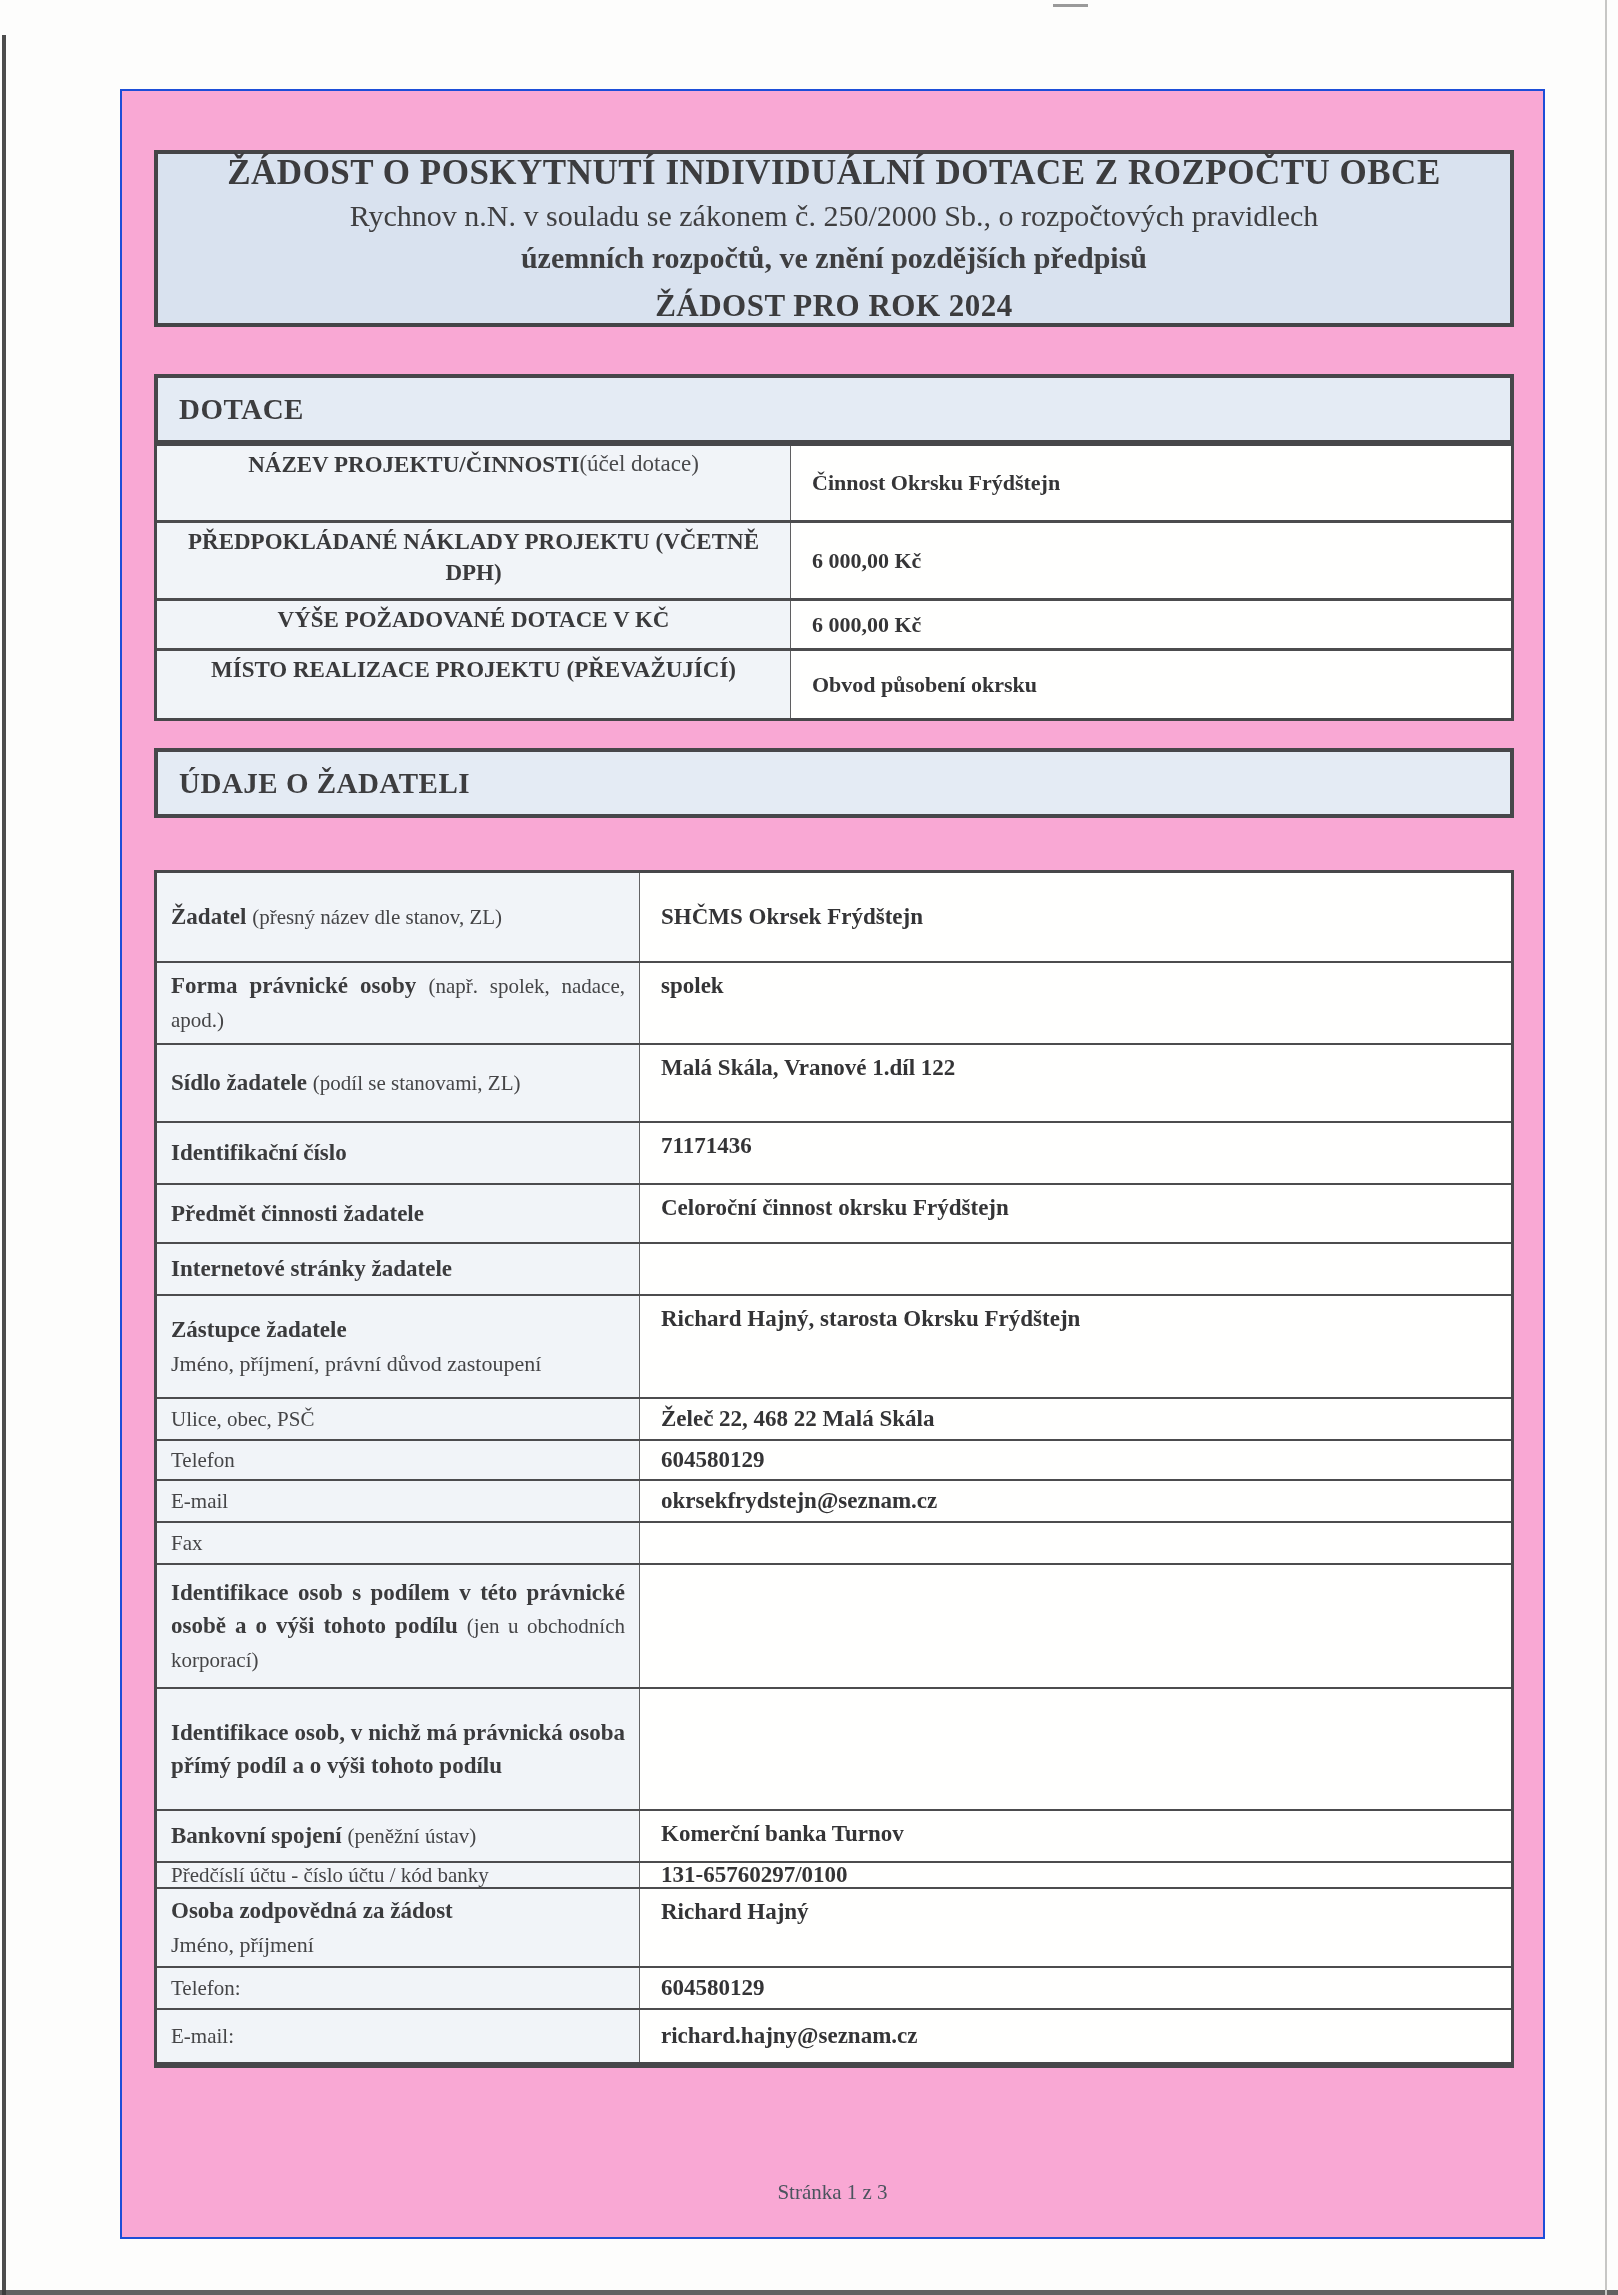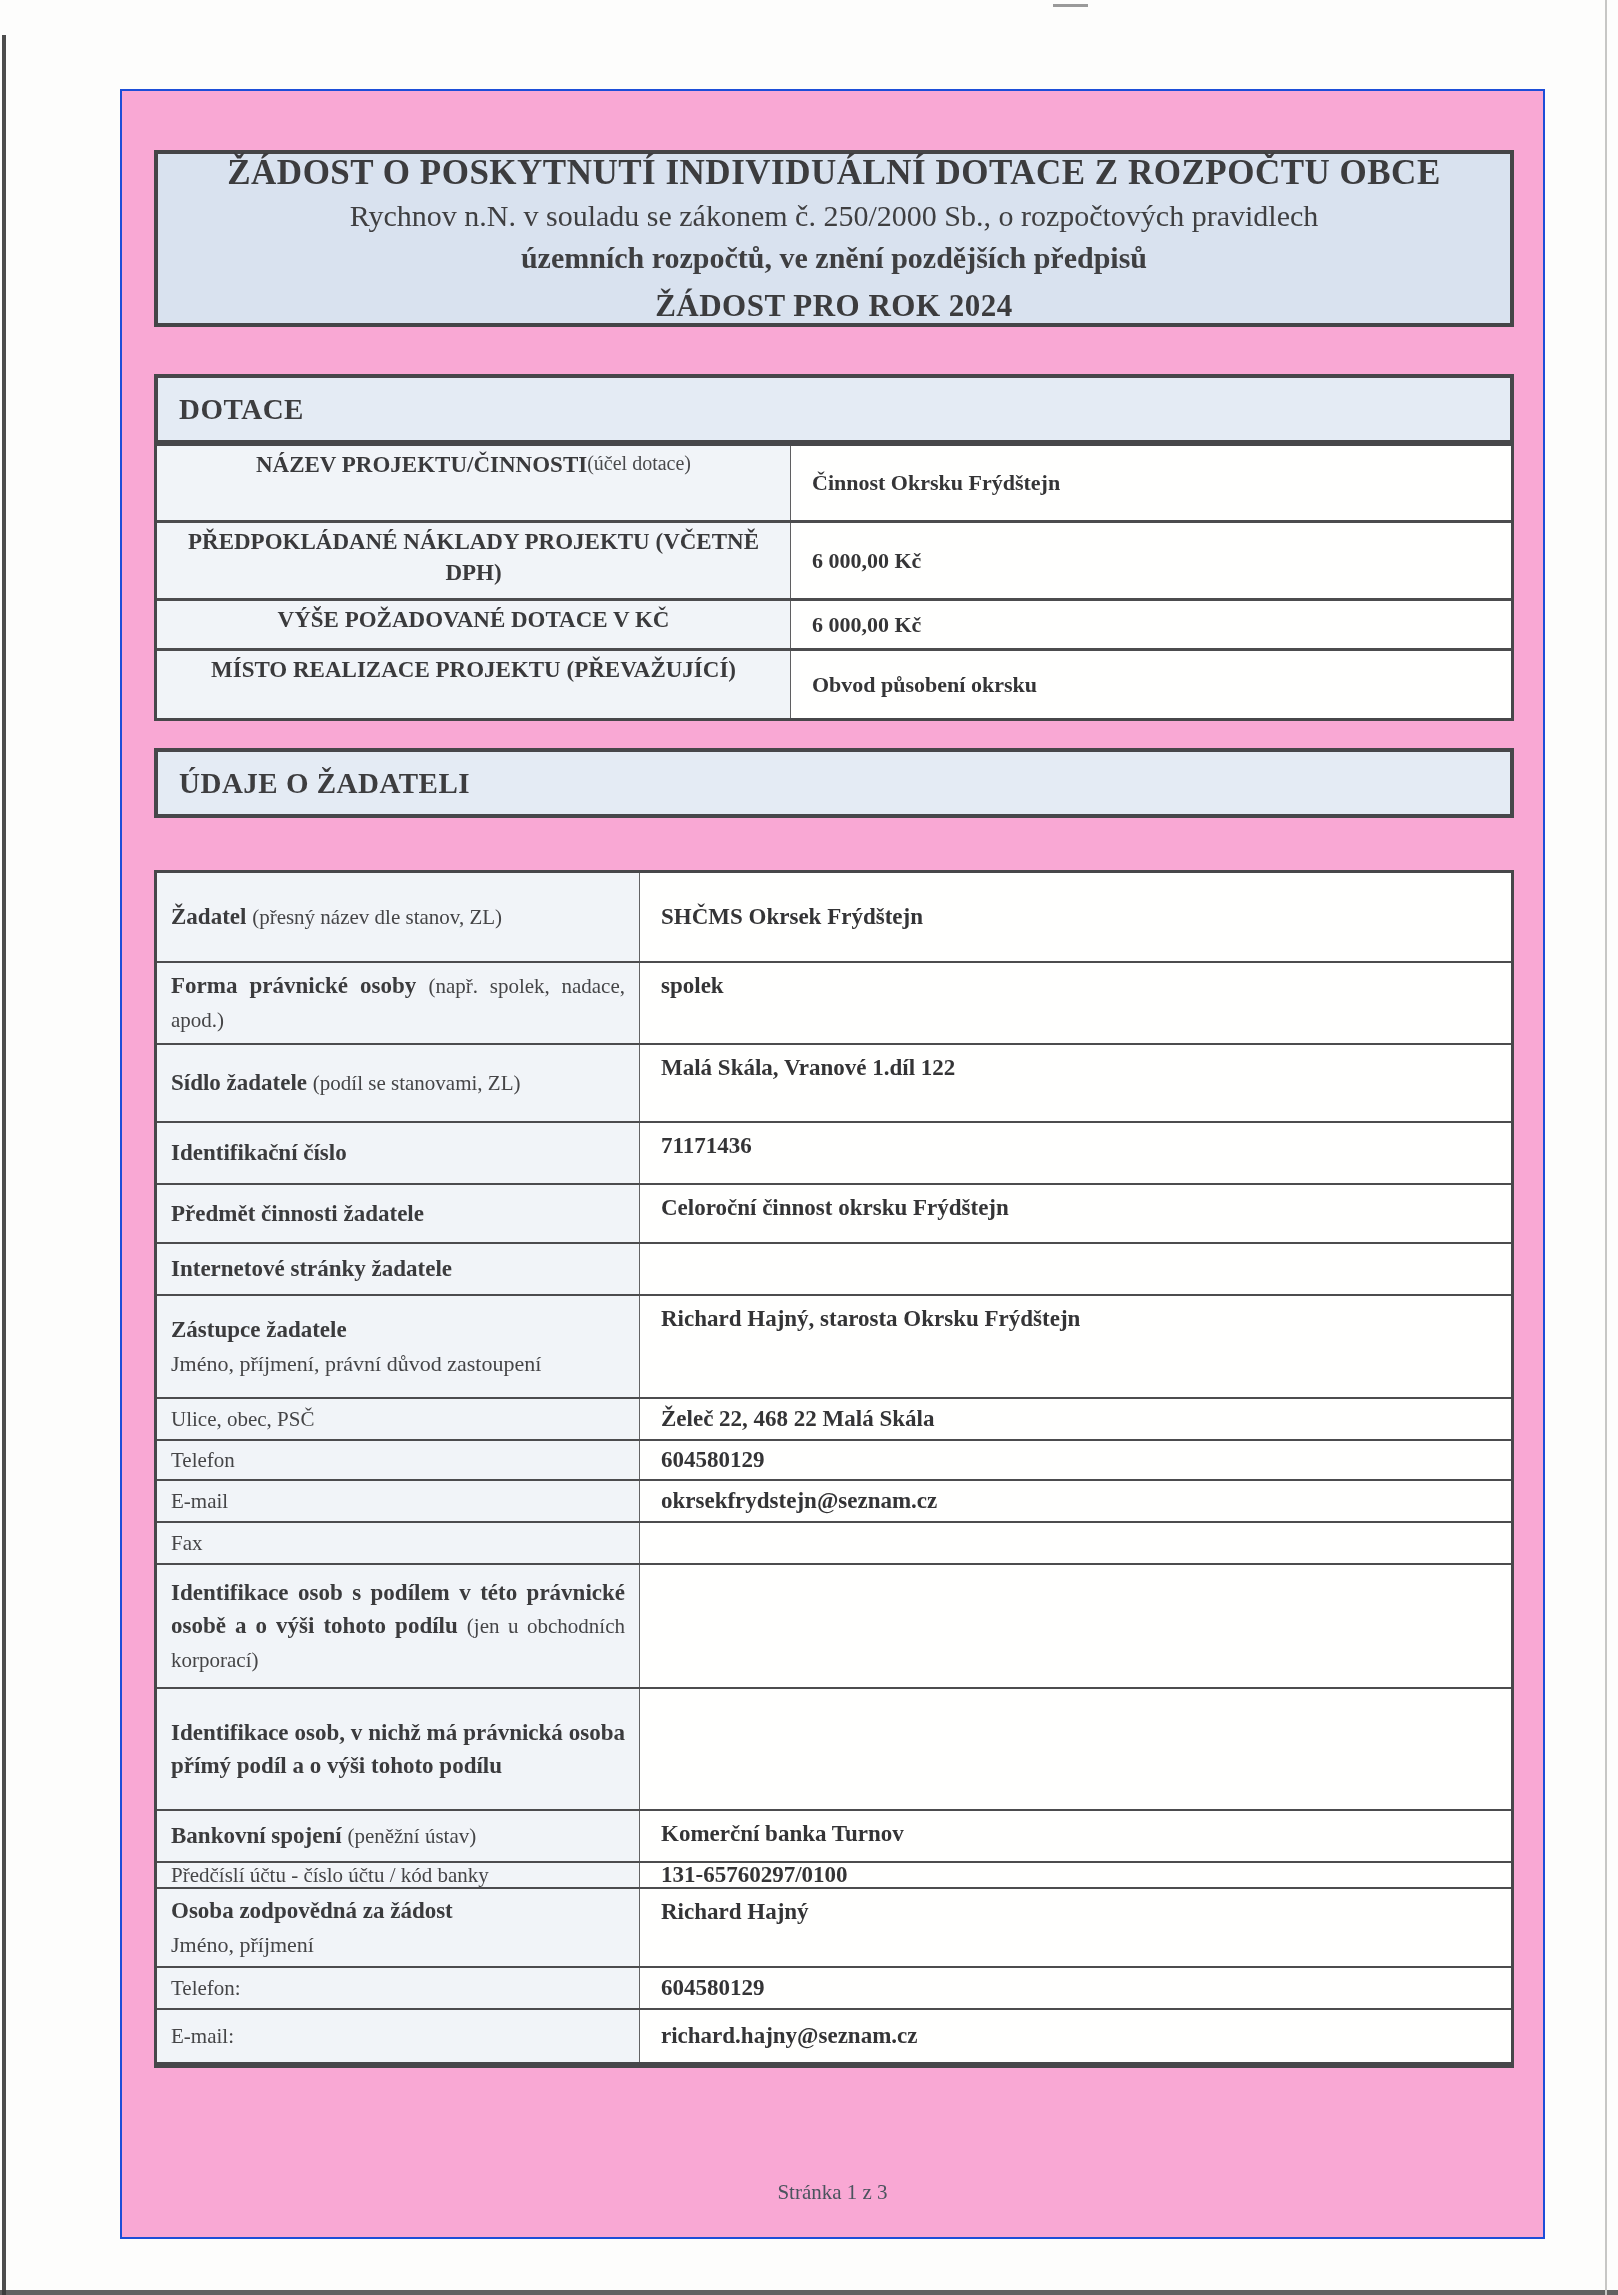--- a/index.html
+++ b/index.html
@@ -30,21 +30,21 @@
   .section-bar .bar-text{font-size:29px;font-weight:bold;color:#3d3d3f;padding-left:21px;letter-spacing:0.5px;}
   .bar-dotace{top:283px;}
   .bar-udaje{top:657px;}
 
   .dtable{position:absolute;left:32px;top:352px;width:1360px;border:3px solid #47474a;box-sizing:border-box;background:#fff;}
   .drow{display:flex;box-sizing:border-box;}
   .drow + .drow{border-top:3px solid #4c4c4e;}
   .dlabel{width:634px;box-sizing:border-box;border-right:1.5px solid #5f5f61;background:#f1f4f8;
           display:flex;flex-direction:row;justify-content:center;text-align:center;padding:3px 12px;}
   .dlabel-main{font-size:23px;font-weight:bold;color:#3a3a3c;line-height:31px;}
-  .dlabel-sub{font-size:20px;color:#4a4a4c;line-height:29px;}
+  .dlabel-sub{font-size:23px;color:#4a4a4c;line-height:29px;}
   .dlabel-sub:empty{display:none;}
   .dvalue{flex:1;display:flex;align-items:center;font-size:22px;font-weight:bold;color:#353537;
           padding-left:21px;box-sizing:border-box;background:#fffffe;}
 
   .ztable{position:absolute;left:32px;top:779px;width:1360px;border:3px solid #47474a;border-bottom-width:6px;
           box-sizing:border-box;background:#fff;}
   .zrow{display:flex;box-sizing:border-box;}
   .zrow + .zrow{border-top:2.5px solid #4c4c4e;}
   .zlabel{width:483px;box-sizing:border-box;border-right:1.5px solid #636365;background:#f1f4f8;
           display:flex;flex-direction:column;justify-content:center;padding:5px 14px;}

